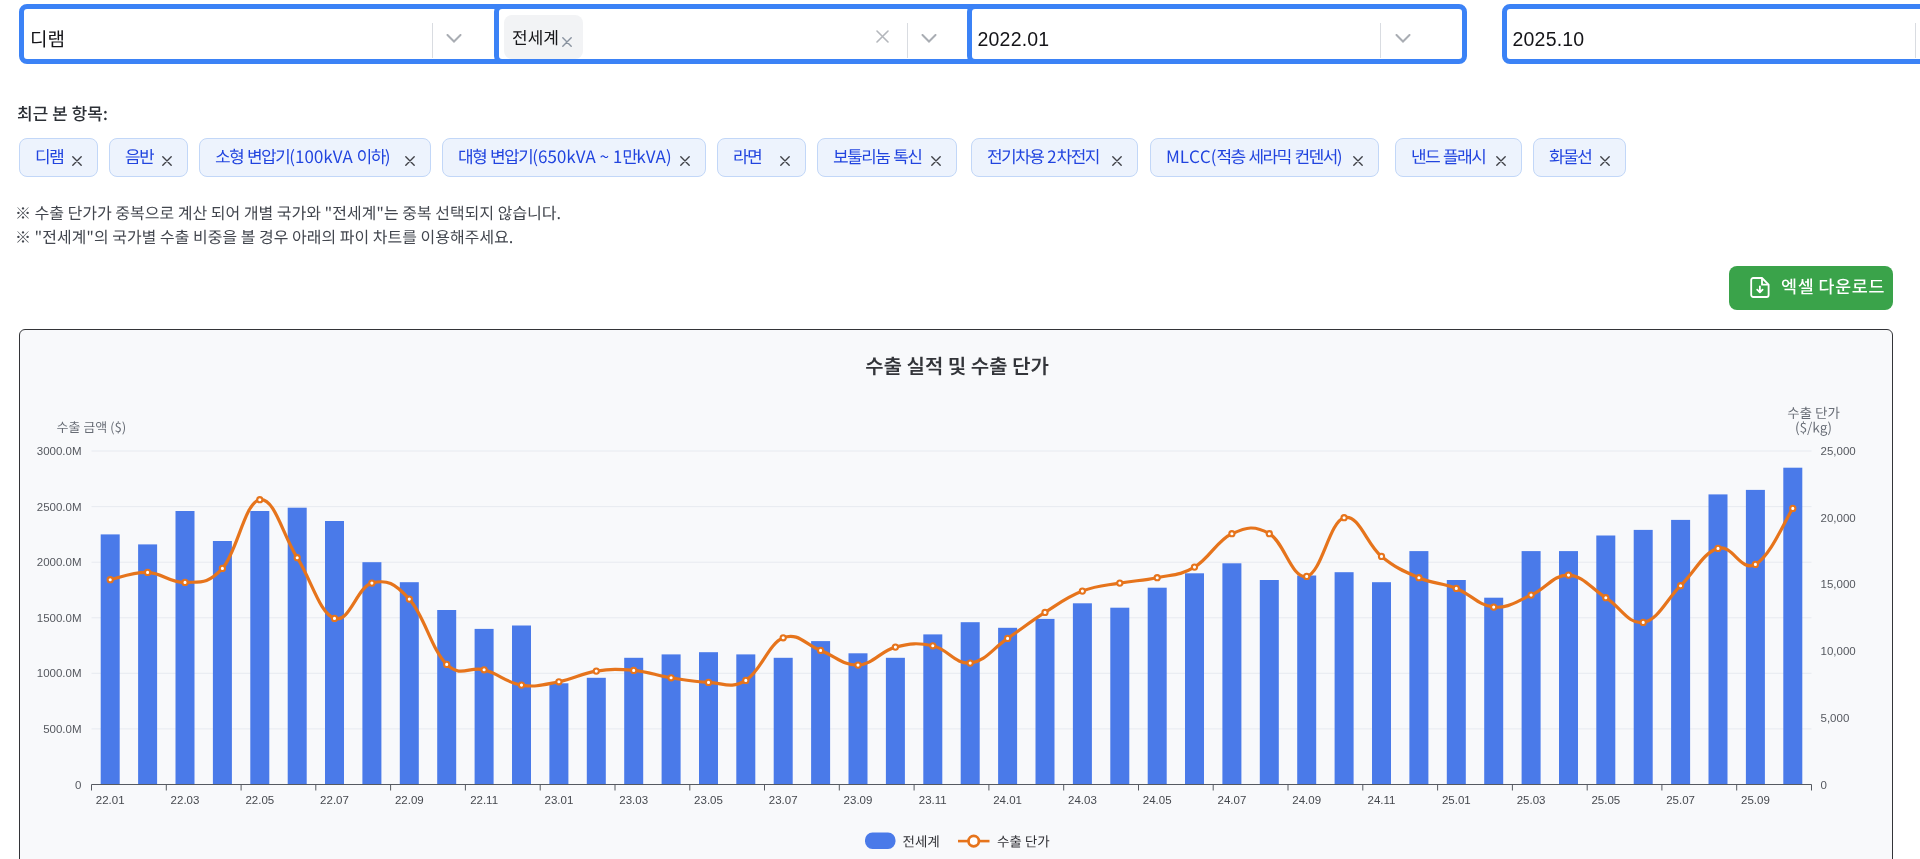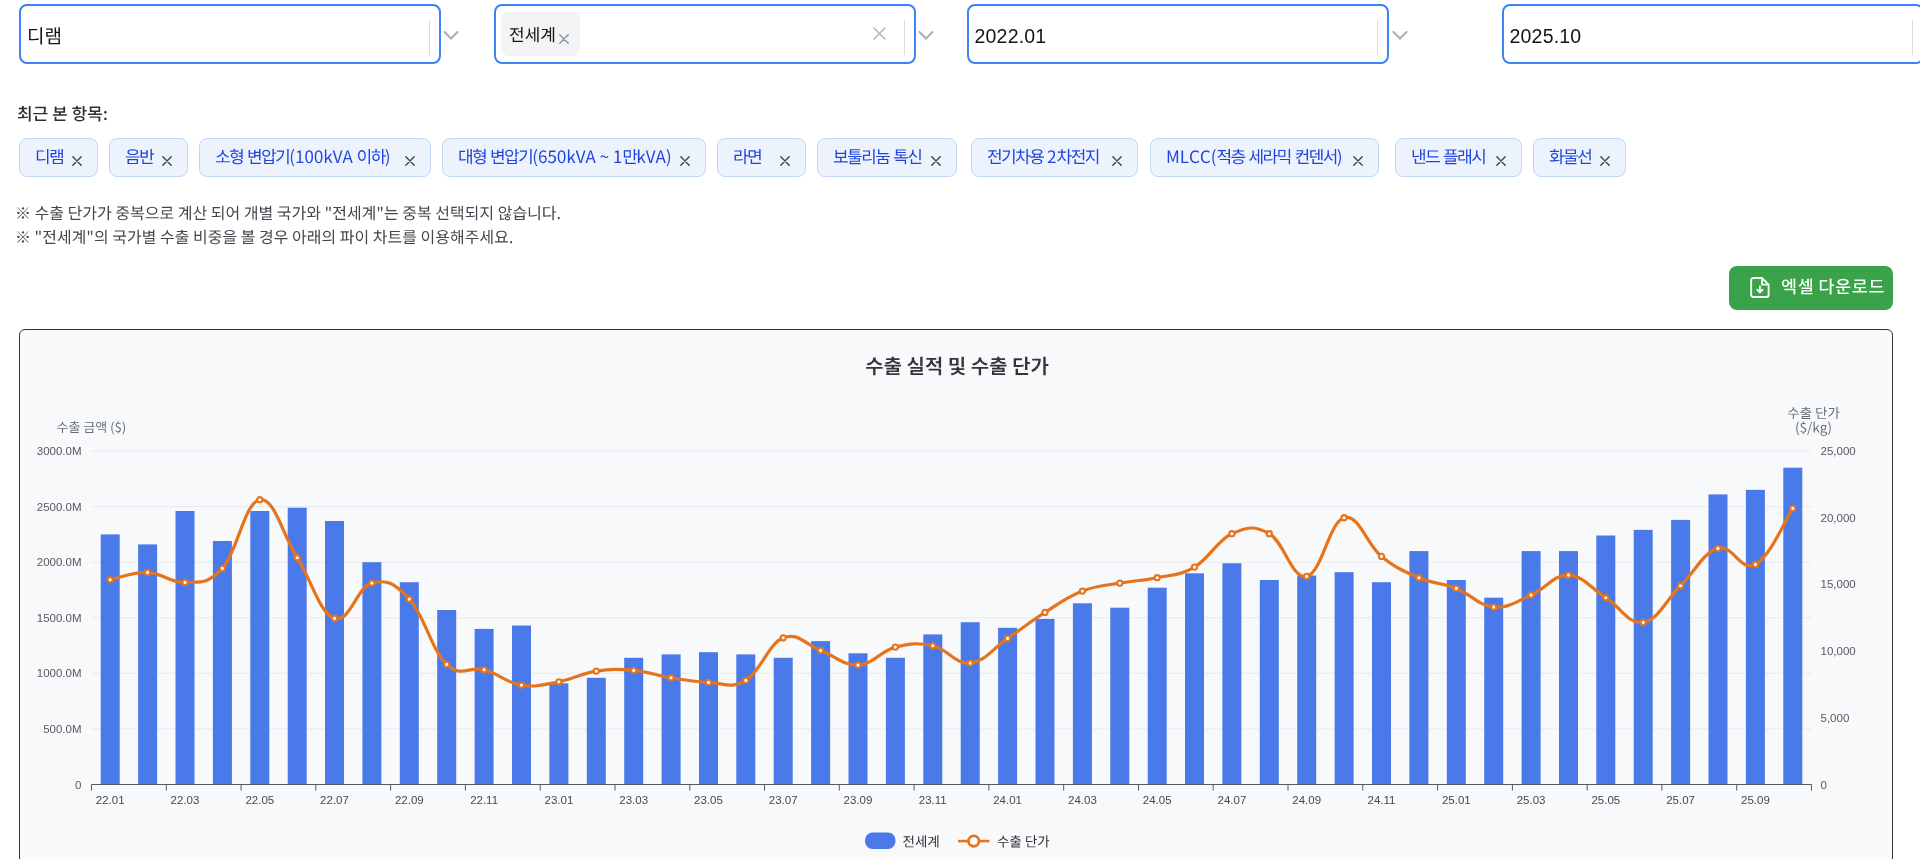--- a/index.html
+++ b/index.html
@@ -1,17 +1,17 @@
 <!DOCTYPE html>
 <html><head><meta charset="utf-8"><style>
 *{margin:0;padding:0;box-sizing:border-box}
 svg{vertical-align:top}
 html,body{width:1920px;height:859px;background:#fff;font-family:"Liberation Sans",sans-serif;position:relative;overflow:hidden}
 .abs{position:absolute}
-.sel{position:absolute;top:4px;width:422px;height:60px;background:#fff;border:2px solid #3b82f6;border-radius:8px}
+.sel{position:absolute;top:4px;width:500px;height:60px;background:#fff;border:5px solid #3b82f6;border-radius:8px}
 .sel .txt{position:absolute;left:6.5px;top:17.5px}
 .sel .num{position:absolute;left:5.5px;top:19px;font-size:19.5px;color:#141418;letter-spacing:0.2px}
 .sep{position:absolute;top:14px;height:35px;width:1px;background:#d9dce1;left:408px}
 .chev{position:absolute;left:422.5px;top:25px}
 .tag{position:absolute;top:137.5px;height:39.5px;border:1px solid #c2d7f8;background:#edf3fd;border-radius:8px}
 </style></head><body>
 <div class="sel" style="left:18.5px">
     <div class="txt"><svg width="36" height="24" viewBox="0 0 36 24">
         <path transform="translate(0,19)" d="M13.4 -15.7H15V1.5H13.4ZM2.1 -4.1H3.4Q5.2 -4.1 6.5 -4.1Q7.9 -4.2 9.1 -4.3Q10.3 -4.5 11.6 -4.7L11.8 -3.3Q10.5 -3.1 9.2 -3Q8 -2.9 6.6 -2.8Q5.2 -2.8 3.4 -2.8H2.1ZM2.1 -14.1H10.2V-12.8H3.6V-3.6H2.1Z M31.4 -15.7H32.9V-5.5H31.4ZM28.6 -11.3H31.9V-10H28.6ZM27.6 -15.4H29.1V-5.7H27.6ZM21.6 -4.6H32.9V1.3H21.6ZM31.4 -3.4H23.2V-0H31.4ZM19.2 -7.5H20.3Q21.5 -7.5 22.6 -7.5Q23.6 -7.5 24.6 -7.7Q25.6 -7.8 26.6 -8L26.8 -6.7Q25.7 -6.5 24.7 -6.4Q23.7 -6.3 22.6 -6.2Q21.6 -6.2 20.3 -6.2H19.2ZM19.2 -14.6H25.6V-9.9H20.7V-6.6H19.2V-11.1H24.1V-13.3H19.2Z" fill="#141418"></path>
       </svg></div>

